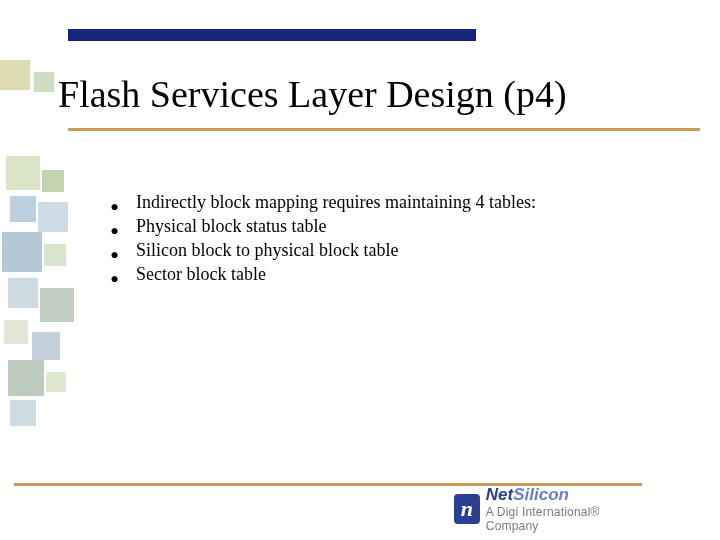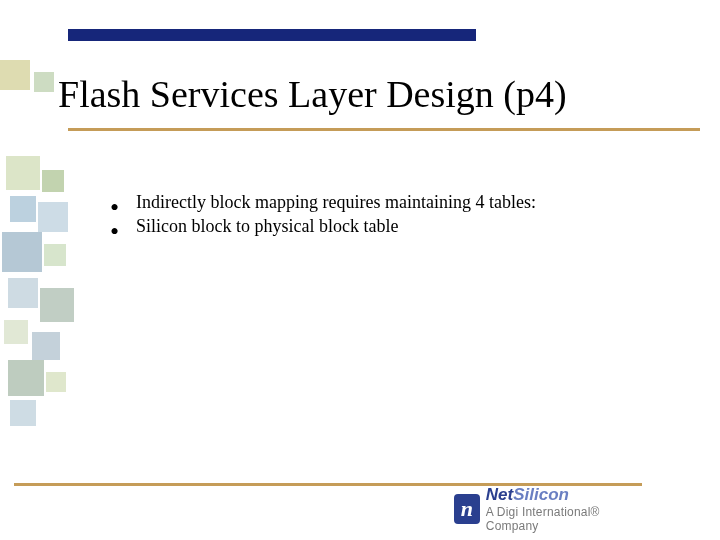--- a/index.html
+++ b/index.html
@@ -159,21 +159,23 @@
       <div class="sq s12"></div>
     <div class="sq s13"></div>
   </div>
 
   <div class="title">Flash Services Layer Design (p4)</div>
   <div class="title-underline"></div>
 
   <div class="body">
     <ul>
       <li>Indirectly block mapping requires maintaining 4 tables:</li>
+      <li>Physical block status table</li>
       <li>Silicon block to physical block table</li>
+      <li>Sector block table</li>
     </ul>
   </div>
 
   <div class="bottom-rule"></div>
 
   <div class="logo">
     <div class="mark">
         <span>n</span>
       </div>
     <div class="text">

